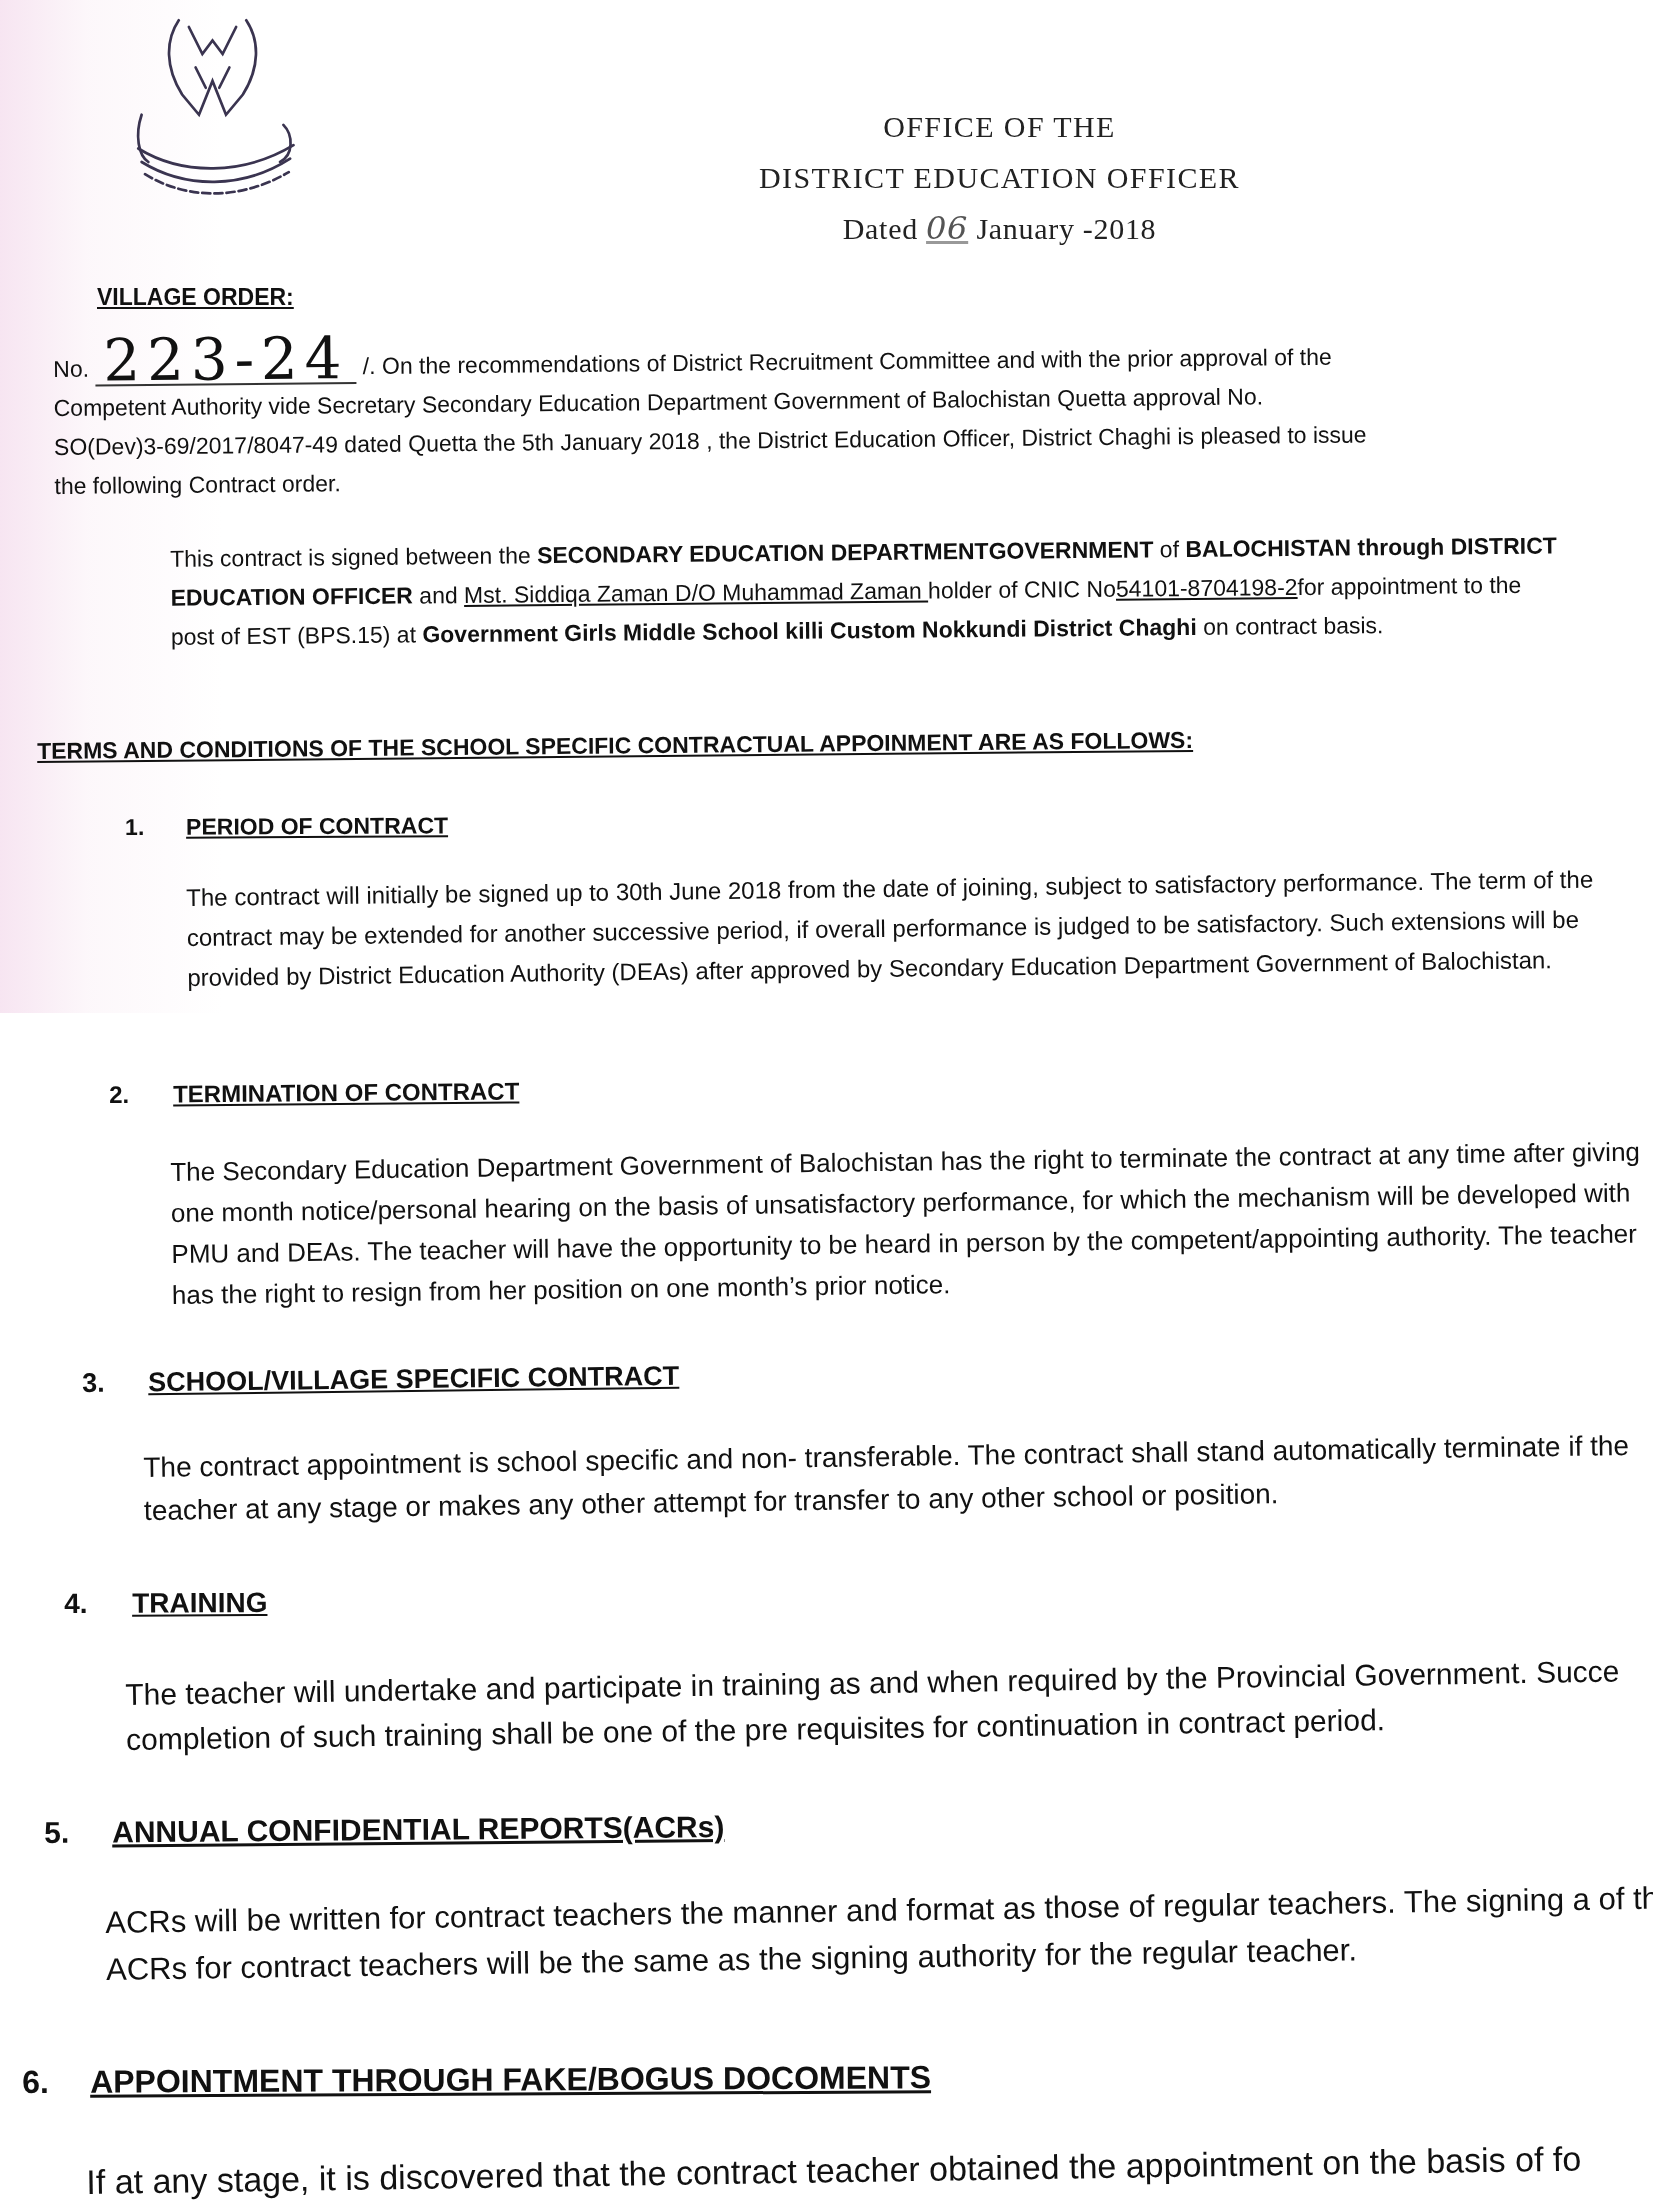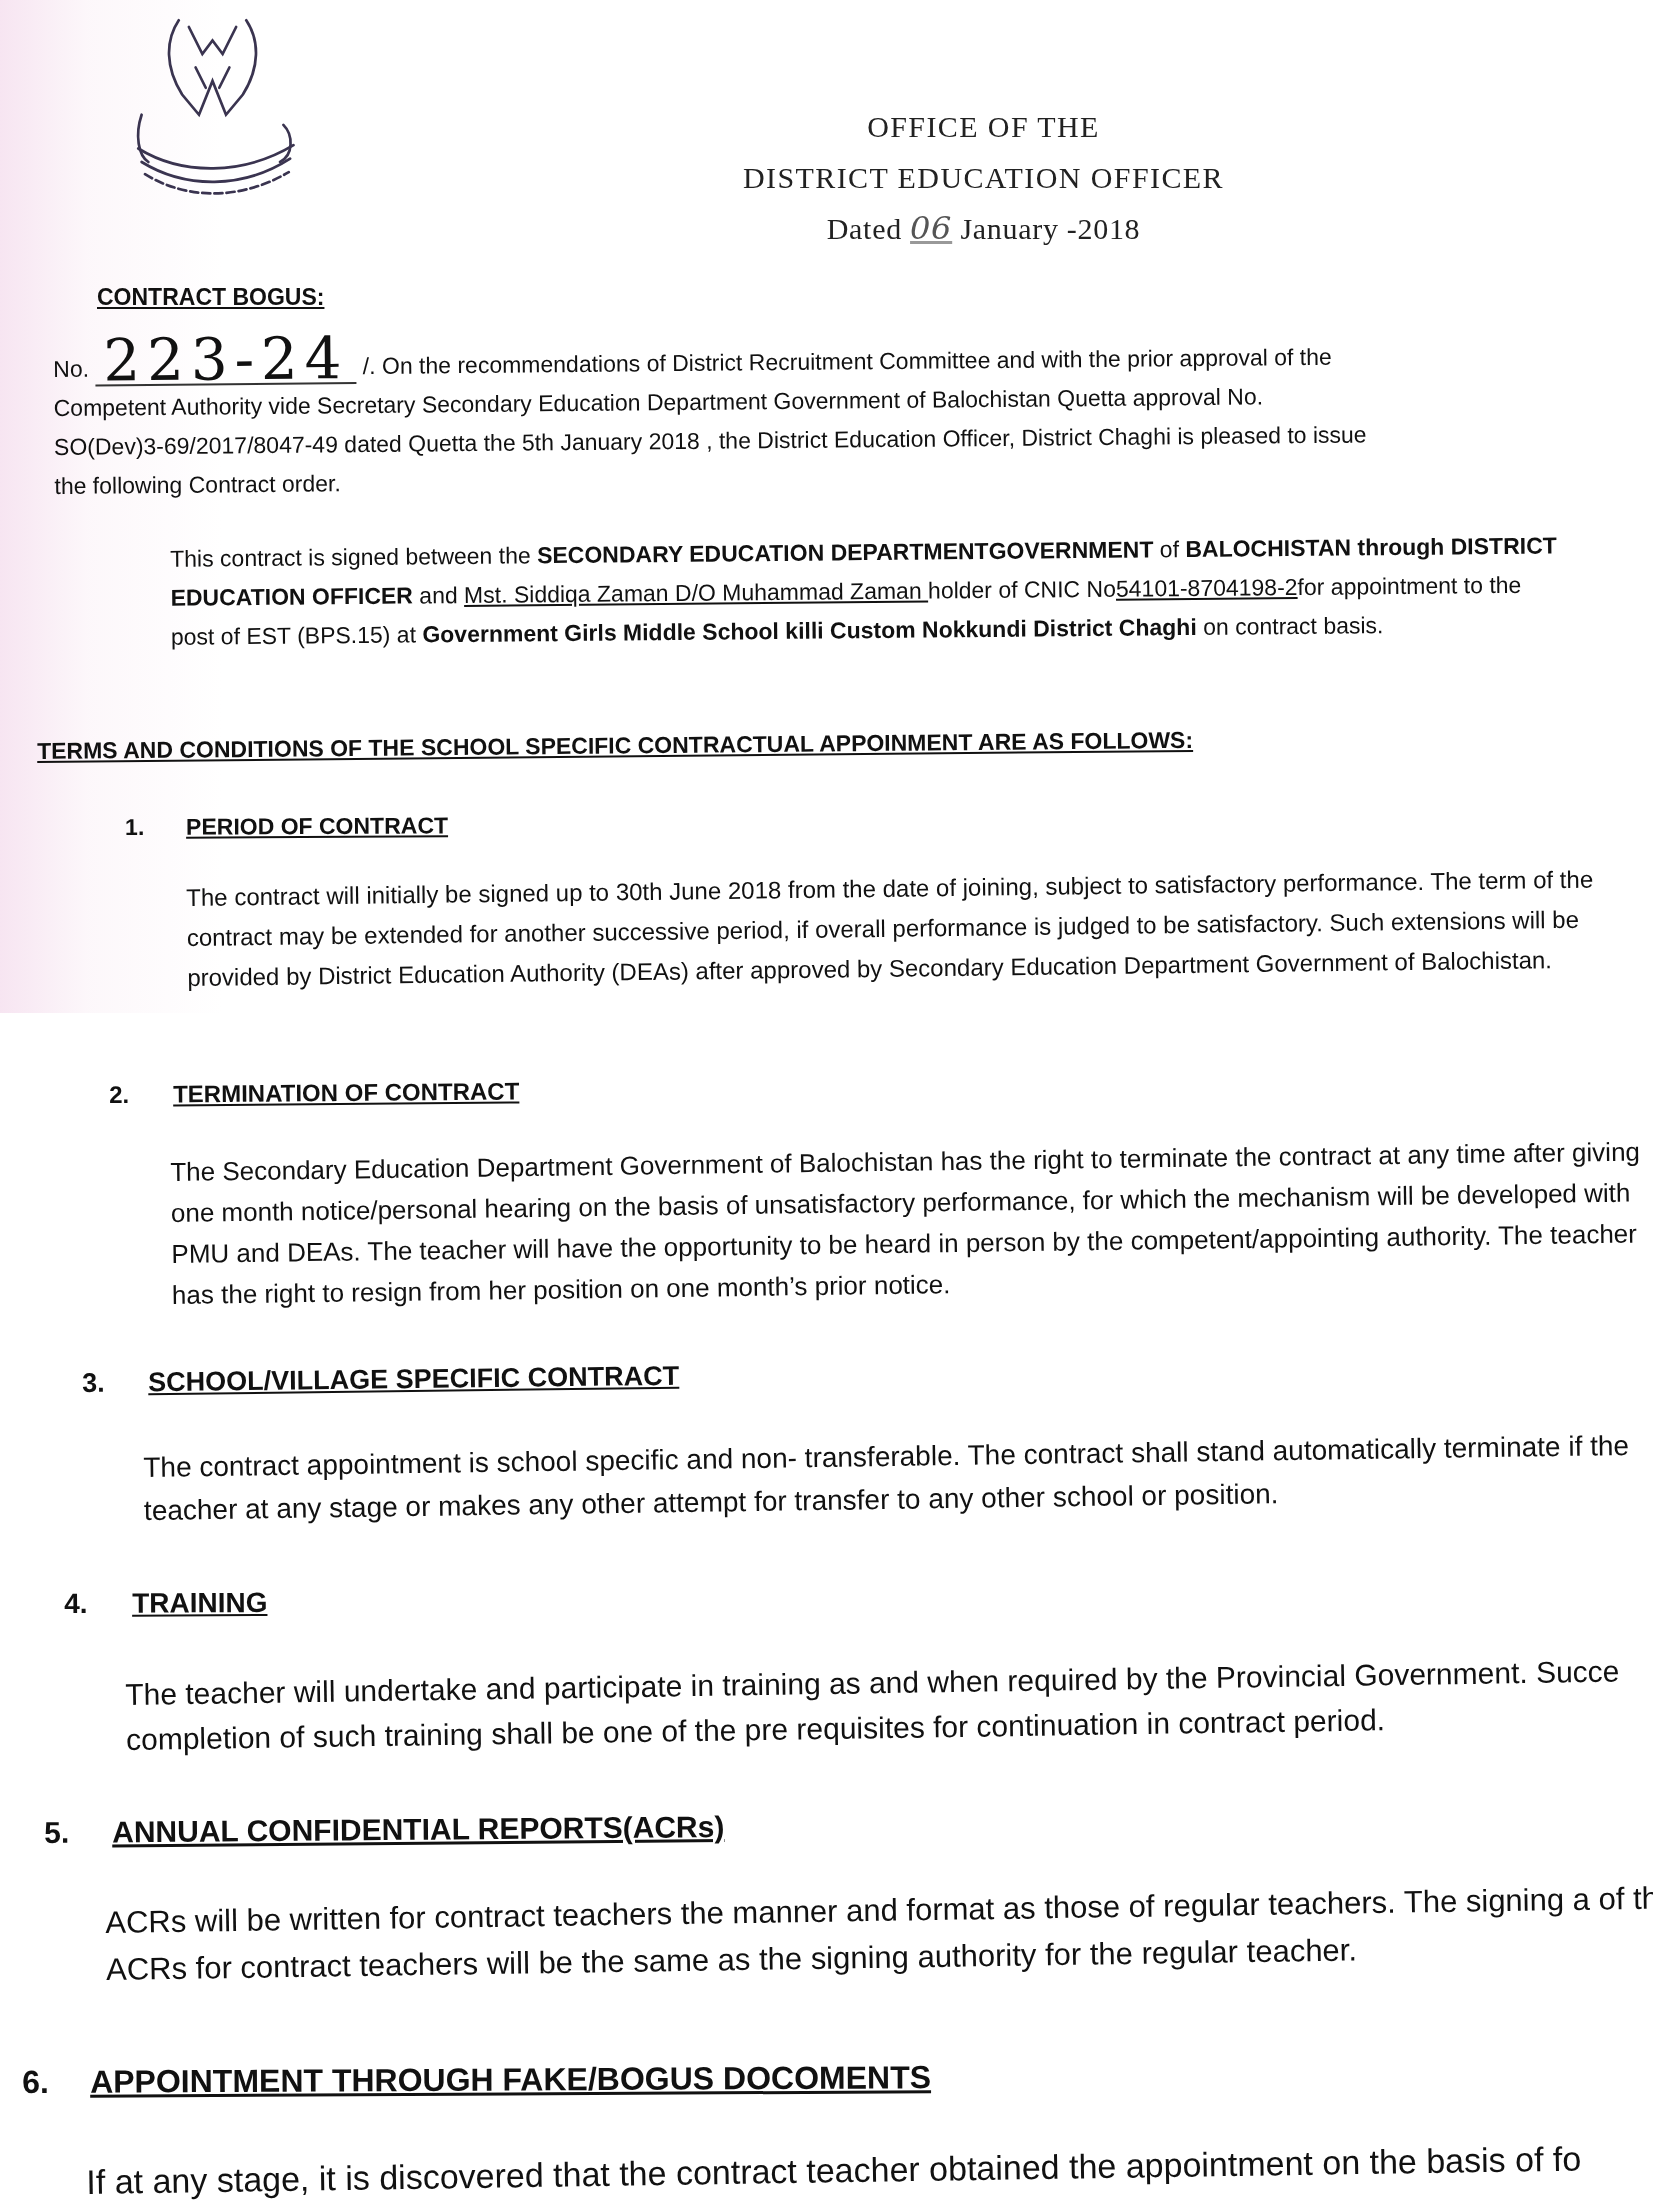--- a/index.html
+++ b/index.html
@@ -9,21 +9,21 @@
     font-family:"Liberation Sans", sans-serif;
     color:#111111;
   }
   .tint {
     position:absolute; left:0; top:0; width:223px; height:1013px;
     background:linear-gradient(90deg, rgba(246,226,240,0.9) 0%, rgba(250,240,246,0.5) 40%, rgba(255,255,255,0) 100%);
     pointer-events:none;
   }
   .emblem { position:absolute; left:101px; top:0px; width:223px; height:216px; }
   .office-head {
-    position:absolute; left:727px; top:101px; width:513px; text-align:center;
+    position:absolute; left:743px; top:101px; width:513px; text-align:center;
     font-family:"Liberation Serif", serif; color:#222;
   }
   .office-head div { font-size:30px; letter-spacing:1.4px; line-height:51px; }
   .office-head .dated { letter-spacing:0.7px; }
   .office-head .dated .hand {
     font-family:"DejaVu Serif", serif; font-style:italic; color:#555;
     font-size:32px; text-decoration:underline; text-decoration-color:#999;text-align:right;
   }
   .contract-order {
     position:absolute; left:97px; top:284px; font-size:23px; font-weight:bold;
@@ -95,21 +95,21 @@
 <div class="office-head">
   <div>OFFICE OF THE</div>
   <div>DISTRICT EDUCATION OFFICER</div>
   <div class="dated">
     <span>Dated</span>
     <span class="hand">06</span>
     <span>January -2018</span>
   </div>
 </div>
 
-<div class="contract-order">CONTRACT BOGUS:</div>
+<div class="contract-order">VILLAGE ORDER:</div>
 
 <div class="para p1">
   <div class="nowrap">
     <span class="no">No.</span>
     <span class="no-hand">223-24</span>
     <span>/. On the recommendations of District Recruitment Committee and with the prior approval of the</span>
   </div>
   <div class="nowrap">Competent Authority vide Secretary Secondary Education Department Government of Balochistan Quetta approval No.</div>
   <div class="nowrap">SO(Dev)3-69/2017/8047-49 dated Quetta the 5th January 2018 , the District Education Officer, District Chaghi is pleased to issue</div>
   <div class="nowrap">the following Contract order.</div>

